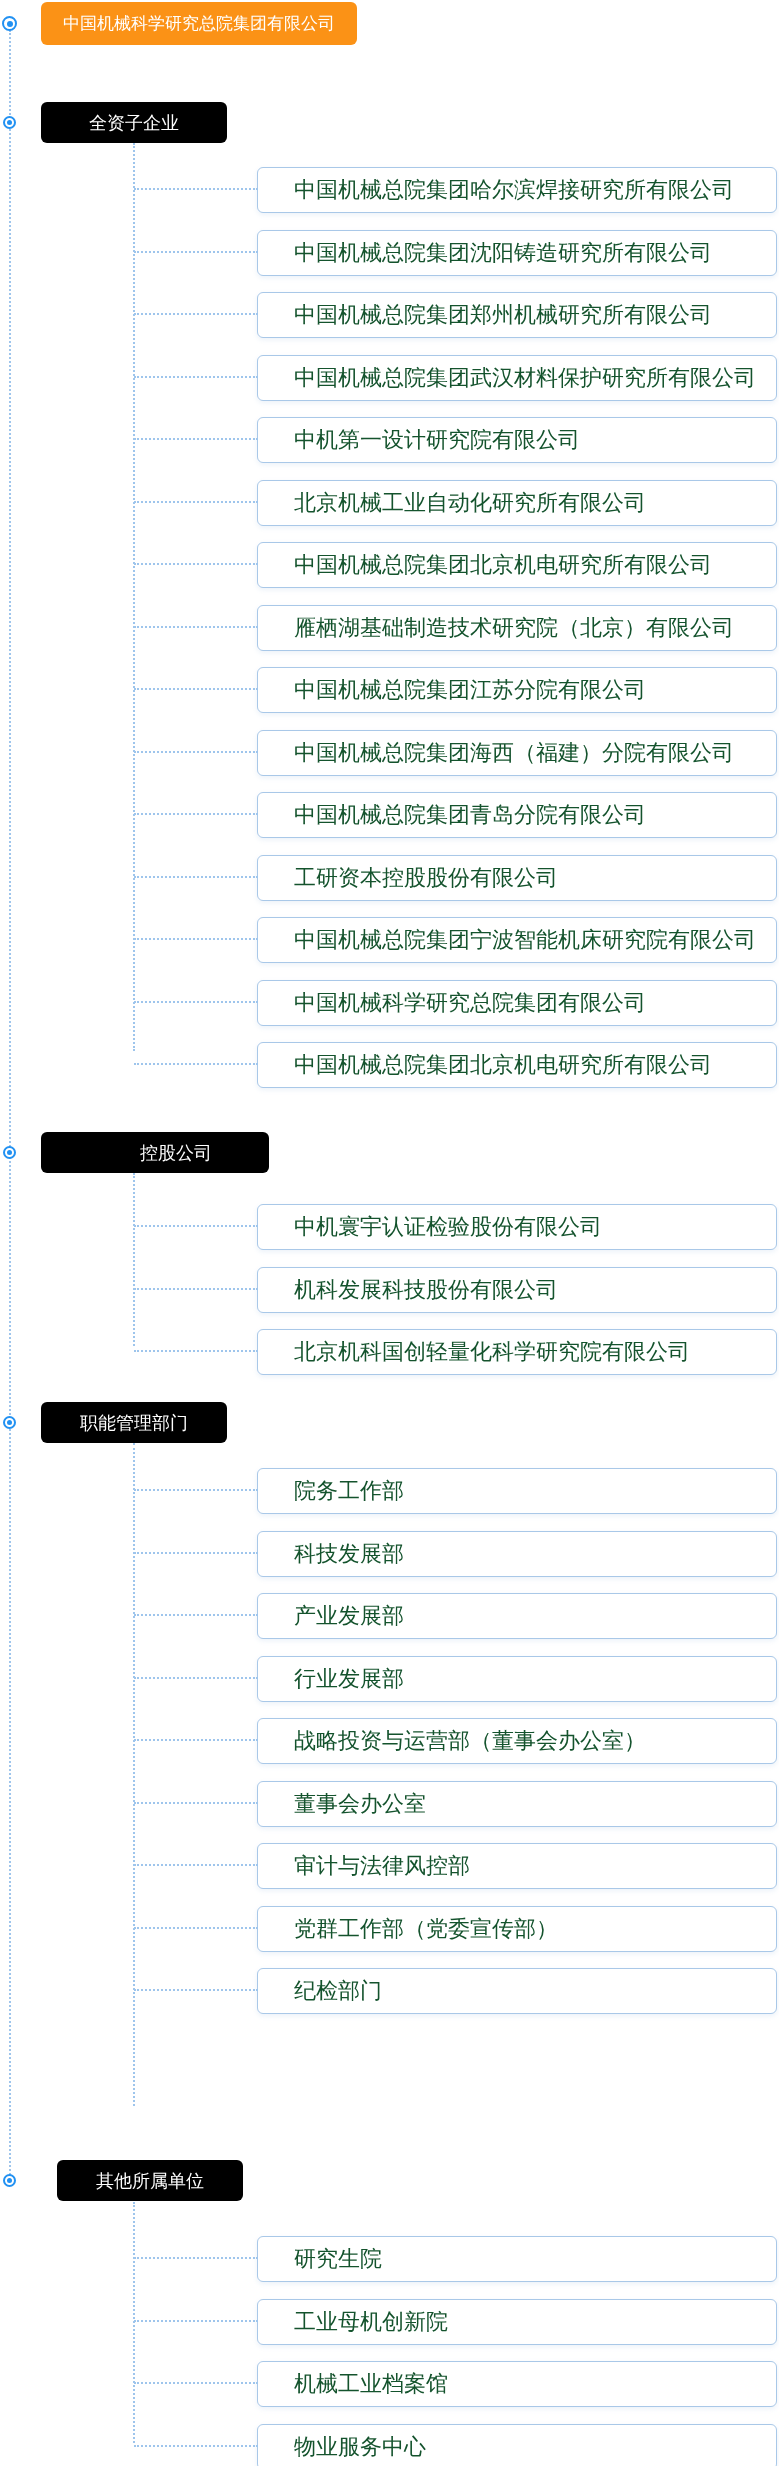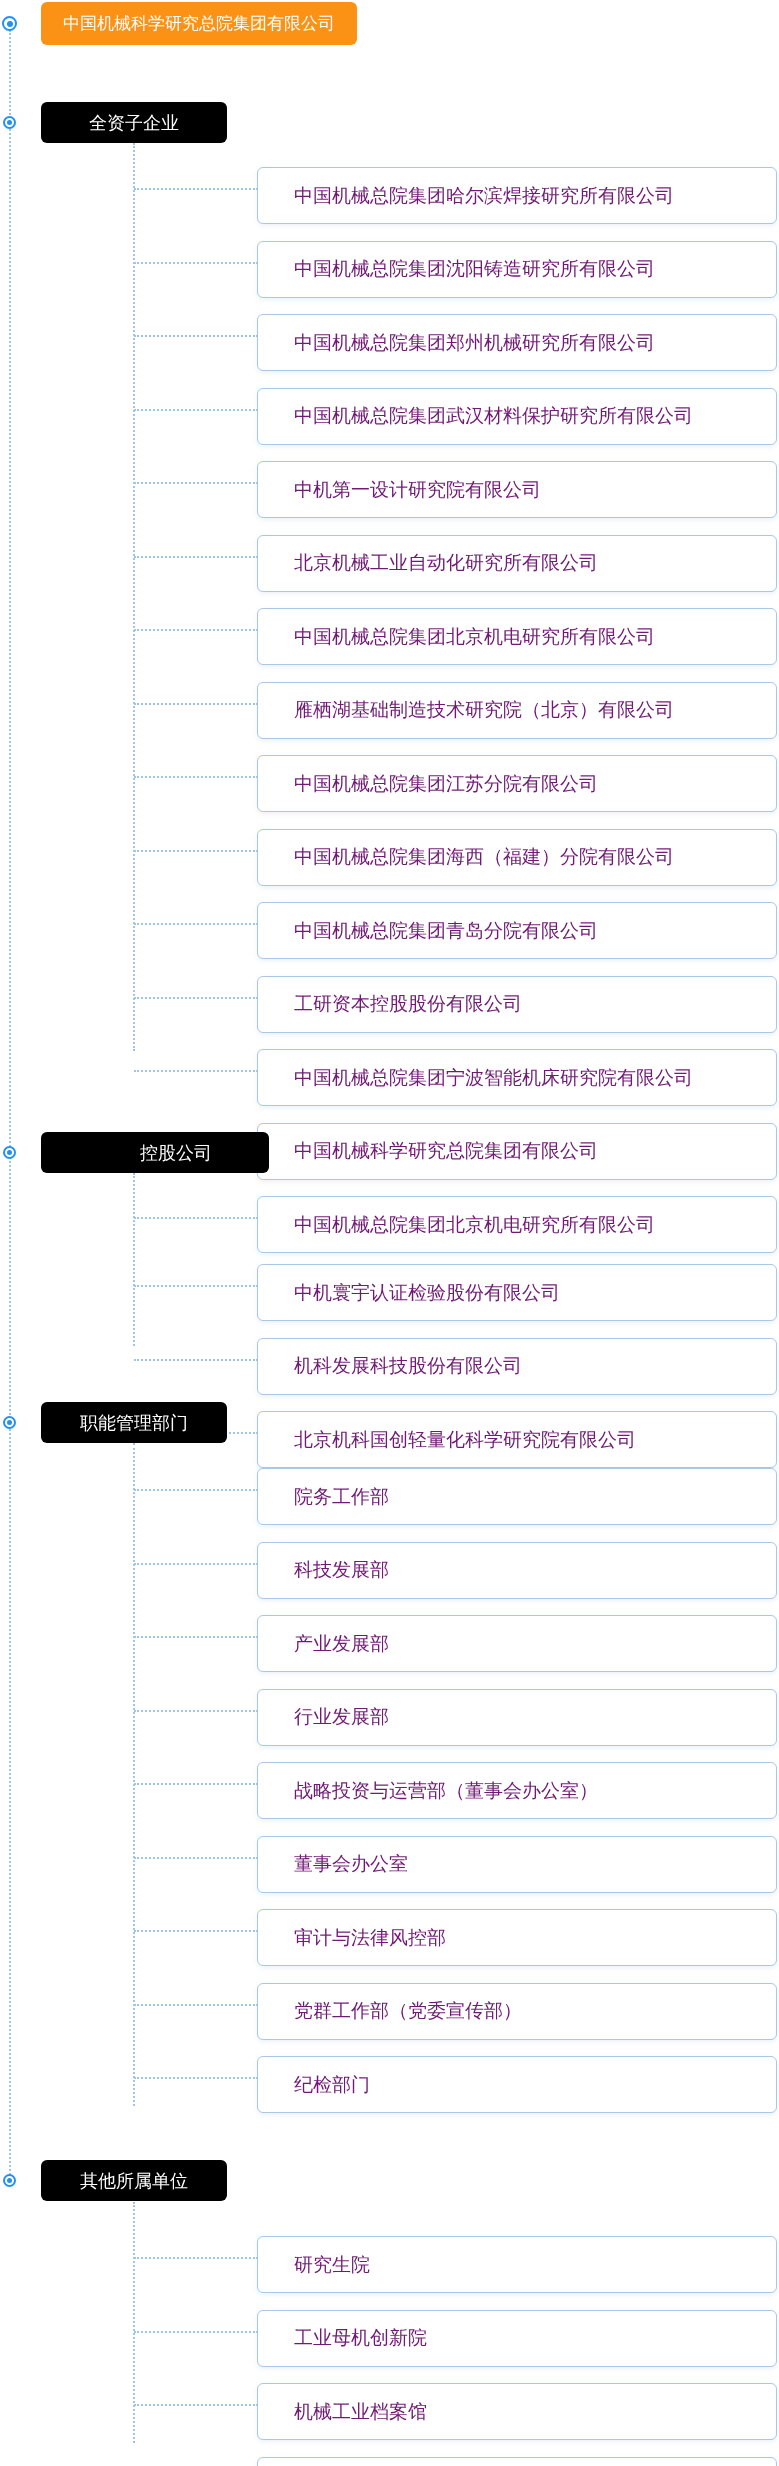--- a/index.html
+++ b/index.html
@@ -22,31 +22,31 @@
   
   .root-box{position:absolute;left:41px;top:2px;width:316px;height:43px;
     background:#fb9216;border-radius:6px;color:#ffffff;font-size:17px;
     display:flex;align-items:center;justify-content:center;z-index:1;}
   
   .cat-box{position:absolute;left:41px;width:186px;height:41px;
     background:#000000;border-radius:6px;color:#ffffff;font-size:18px;
     display:flex;align-items:center;justify-content:center;z-index:1;}
   
   .items{position:absolute;left:257px;width:520px;}
-  .item{position:relative;box-sizing:border-box;height:57px;margin-bottom:16.5px;
+  .item{position:relative;box-sizing:border-box;height:46px;margin-bottom:16.5px;
     background:#ffffff;border:1px solid #a9c8e8;border-radius:6px;
-    display:flex;align-items:center;padding-left:36px;color:#701a75;
-    font-size:19px;box-shadow:0 2px 5px rgba(120,160,210,0.14);}
+    display:flex;align-items:center;padding-left:36px;color:#14532d;
+    font-size:22px;box-shadow:0 2px 5px rgba(120,160,210,0.14);}
   .item::before{content:"";position:absolute;left:-124px;top:20px;width:124px;
     border-top:2px dotted #9ec5ec;}
   
   .s1-icon{top:116px;} .s1-box{top:102px;} .s1-branch{top:143px;height:908px;} .s1-items{top:167px;}
-  .s2-icon{top:1146px;} .s2-box{top:1132px;padding-left:42px;} .s2-branch{top:1173px;height:173px;} .s2-items{top:1264px;}
+  .s2-icon{top:1146px;} .s2-box{top:1132px;padding-left:42px;} .s2-branch{top:1173px;height:173px;} .s2-items{top:1204px;}
   .s3-icon{top:1416px;} .s3-box{top:1402px;} .s3-branch{top:1443px;height:663px;} .s3-items{top:1468px;}
-  .s4-icon{top:2174px;} .s4-box{top:2160px;} .s4-branch{top:2202px;height:241px;} .s4-items{top:2236px;}
+  .s4-icon{top:2174px;} .s4-box{top:2160px;margin-left:16px;} .s4-branch{top:2202px;height:241px;} .s4-items{top:2236px;}
 </style>
 </head>
 <body>
 
 <div class="canvas">
 
   <div class="trunk"></div>
 
   <span class="node-icon root-icon">
       <span class="dot"></span>

